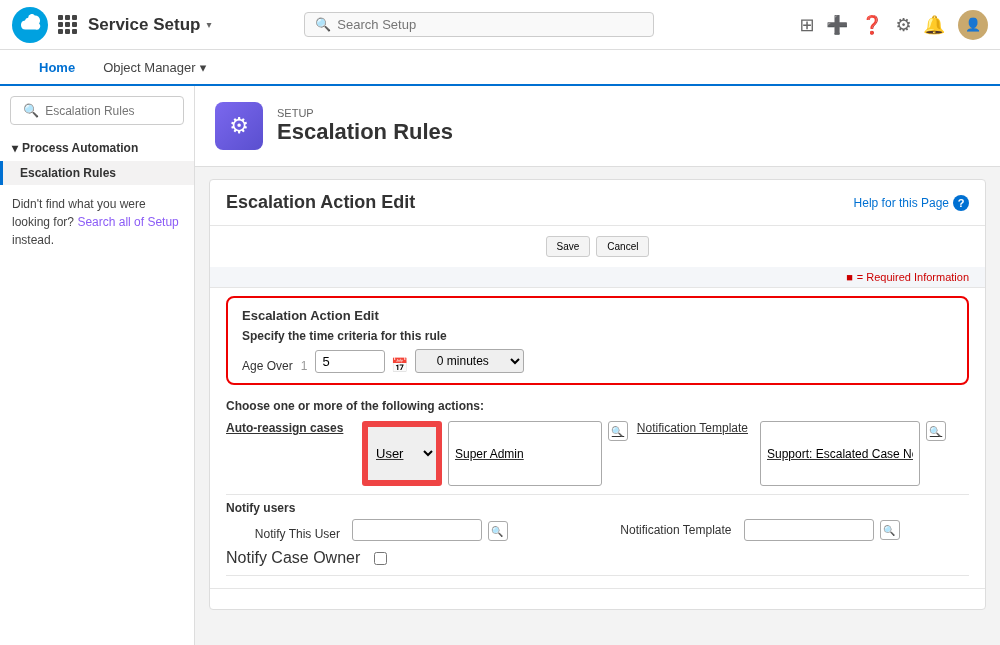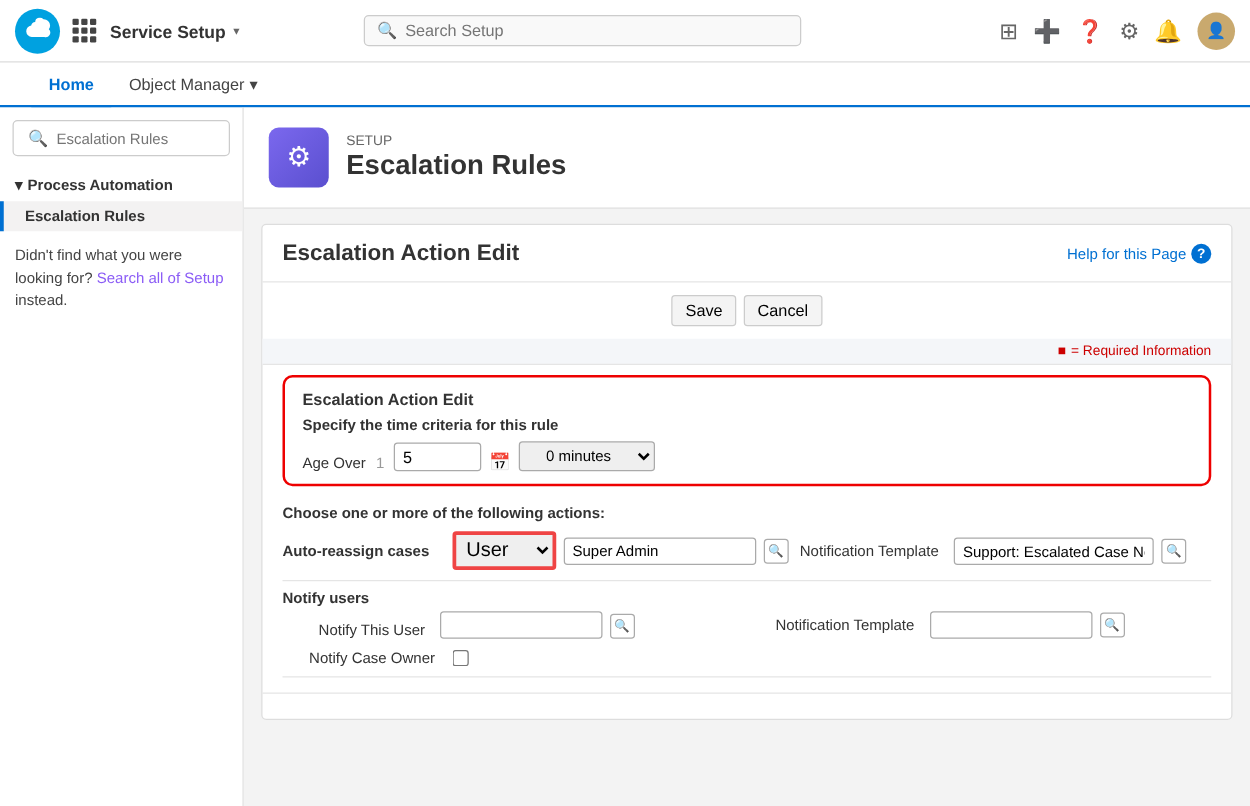--- a/index.html
+++ b/index.html
@@ -34,21 +34,21 @@
       display: grid; grid-template-columns: repeat(3,5px); gap: 2px;
       margin-right: 4px;
     }
     .grid-icon span {
       width: 5px; height: 5px;
       background: #444;
       border-radius: 1px;
       display: block;
     }
     .app-name {
-      font-size: 14px; font-weight: 600; color: #333;
+      font-size: 17px; font-weight: 600; color: #333;
     }
     .dropdown-arrow {
       font-size: 10px; color: #666;
     }
     .search-bar {
       flex: 1;
       max-width: 350px;
       margin: 0 auto;
       display: flex;
       align-items: center;
@@ -211,21 +211,21 @@
 
     
     .btn-row {
       display: flex; justify-content: center; gap: 6px;
       padding: 10px 0;
       border-top: 1px solid #e5e5e5;
     }
     .btn-row.bottom { border-top: 1px solid #e5e5e5; border-bottom: none; }
     .btn {
       padding: 4px 10px;
-      font-size: 13px;
+      font-size: 10px;
       cursor: pointer;
       border-radius: 3px;
       border: 1px solid #ccc;
       background: #f4f4f4;
     }
 
     
     .escalation-box {
       border: 2px solid #e00;
       border-radius: 8px;
@@ -263,32 +263,32 @@
     .required-indicator { color: #c00; font-weight: bold; }
 
     
     .actions-section {
       padding: 6px 16px;
     }
     .actions-section-title {
       font-size: 12px; font-weight: 700; margin-bottom: 8px;
     }
     .auto-reassign-row {
-      display: flex; align-items: center; gap: 6px; margin-bottom: 8px;
+      display: flex; gap: 6px; margin-bottom: 8px; text-decoration: underline;
     }
     .auto-reassign-label {
       font-size: 12px; font-weight: 700; min-width: 130px;
     }
     .field-input {
       border: 1px solid #aaa; border-radius: 3px; padding: 3px 6px;
       font-size: 12px;
     }
     .field-select {
-      border: 3px solid #ef4444; border-radius: 3px; padding: 3px 4px;
-      font-size: 16px;
+      border: 6px solid #ef4444; border-radius: 3px; padding: 18px 4px;
+      font-size: 13px;
     }
     .lookup-btn {
       width: 20px; height: 20px;
       background: #fff;
       border: 1px solid #aaa;
       border-radius: 3px;
       cursor: pointer;
       display: flex; align-items: center; justify-content: center;
       font-size: 10px;
     }
@@ -299,21 +299,21 @@
     .col-left { display: flex; align-items: flex-end; gap: 6px; flex: 1; }
     .col-right { display: flex; align-items: center; gap: 6px; flex: 1; }
     .col-label { font-size: 12px; min-width: 120px; text-align: right; padding-right: 6px; }
     .notify-users-label {
       font-size: 12px; font-weight: 700; margin-bottom: 4px;
     }
     .notify-section { margin-bottom: 8px; }
     .checkbox-row {
       display: flex; align-items: center; gap: 6px;
     }
-    .checkbox-label { font-size: 12px; min-width: 130px; text-align: right; padding-right: 8px; }
+    .checkbox-label { font-size: 16px; min-width: 130px; text-align: right; padding-right: 8px; }
 
     .email-section { padding: 4px 0 8px 0; }
     .email-label { font-size: 12px; margin-bottom: 4px; }
     .email-label-field { font-size: 12px; min-width: 130px; text-align: right; padding-right: 8px; }
     .email-textarea {
       width: 380px; height: 60px;
       border: 1px solid #aaa; border-radius: 3px;
       font-size: 12px; padding: 4px;
       resize: vertical;
     }

